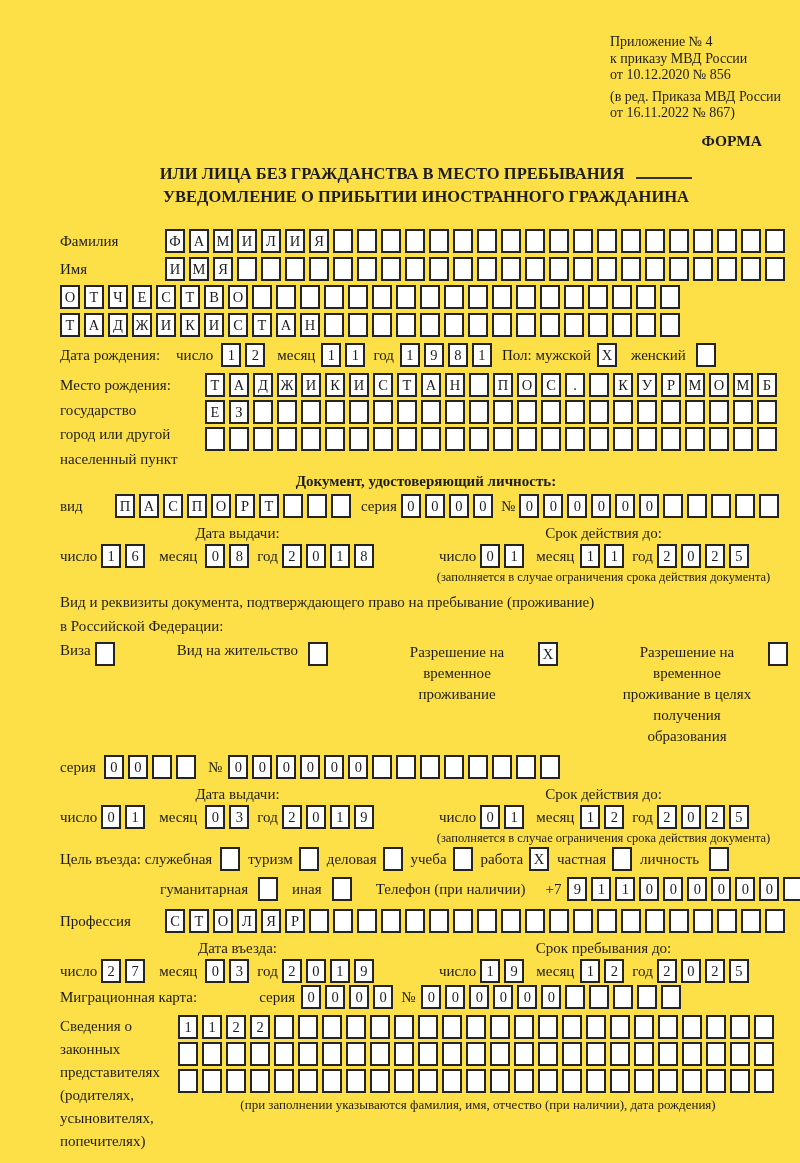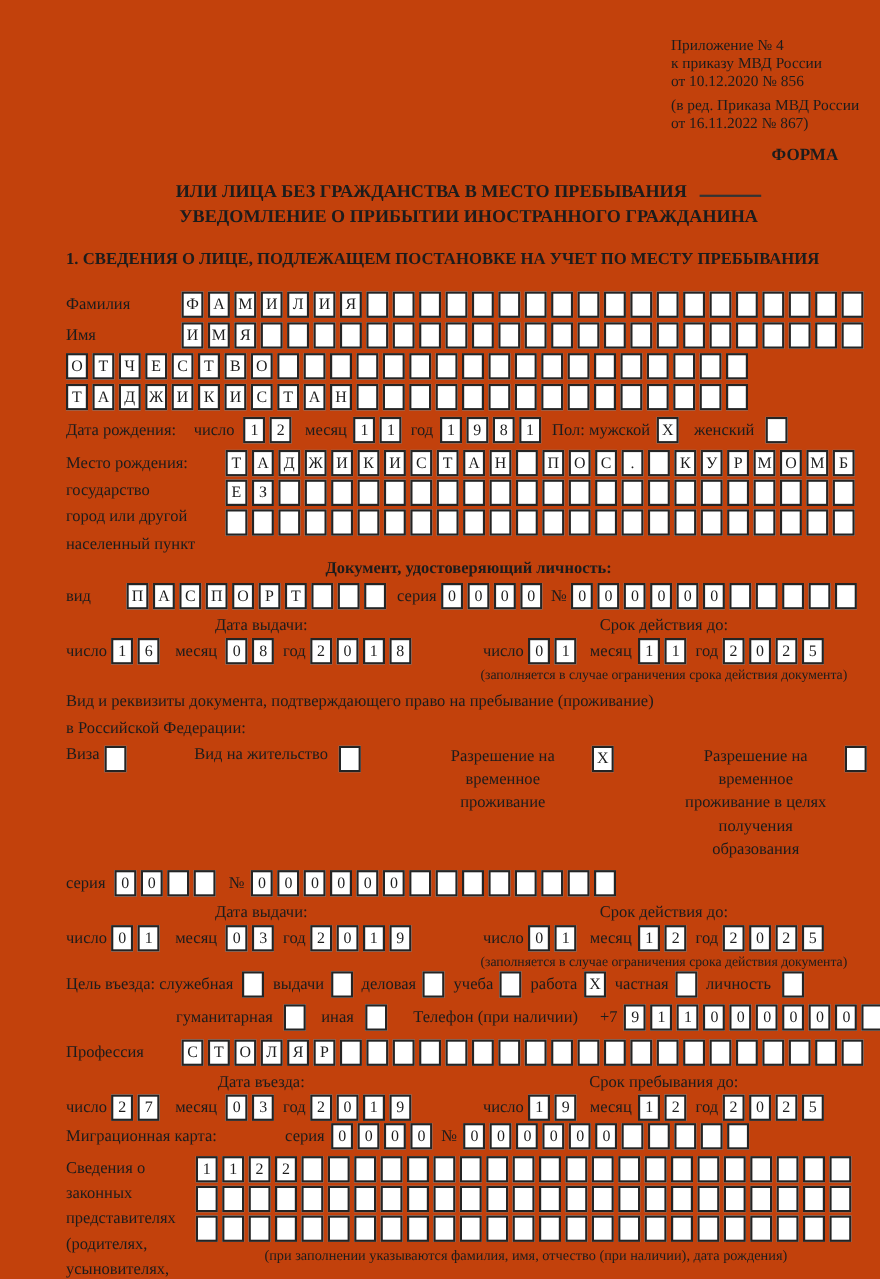--- a/index.html
+++ b/index.html
@@ -1,18 +1,18 @@
 <!DOCTYPE html>
 <html><head>
 <meta charset="utf-8">
 <style>
   * { margin:0; padding:0; box-sizing:border-box; }
   html,body { background:#ffffff; }
   .page {
-    width:800px; height:1163px; background:#c2410c; color:#1c1c1c;
+    width:800px; height:1163px; background:#fde047; color:#1c1c1c;
     font-family:"Liberation Serif", serif; font-size:15px;
     padding:34px 8px 6px 60px; overflow:hidden; position:relative;
   }
   
   .hdr { margin-left:550px; width:185px; font-size:14px; line-height:16.5px; }
   .hdr .sub { margin-top:5px; }
   .forma { margin-top:10px; text-align:right; padding-right:30px; font-weight:bold; font-size:15.5px; }
   
   .title { margin-top:12px; text-align:center; font-weight:bold; font-size:16.5px; line-height:1.45; }
   .blank-line { display:inline-block; width:56px; height:13px; border-bottom:2.5px solid #333; margin-left:12px; }
@@ -62,21 +62,20 @@
     <div class="sub">(в ред. Приказа МВД России</div>
     <div>от 16.11.2022 № 867)</div>
   </div>
   <div class="forma">ФОРМА</div>
 
   <div class="title">
     <div><span>ИЛИ ЛИЦА БЕЗ ГРАЖДАНСТВА В МЕСТО ПРЕБЫВАНИЯ</span><span class="blank-line"></span></div>
     <div>УВЕДОМЛЕНИЕ О ПРИБЫТИИ ИНОСТРАННОГО ГРАЖДАНИНА</div>
   </div>
 
-  <div class="sec-head">1. СВЕДЕНИЯ О ЛИЦЕ, ПОДЛЕЖАЩЕМ ПОСТАНОВКЕ НА УЧЕТ ПО МЕСТУ ПРЕБЫВАНИЯ</div>
 
   <div class="row" style="margin-top:20px">
     <span class="flabel">Фамилия</span>
     <span class="cells">
         <span class="cell">Ф</span>
         <span class="cell">А</span>
         <span class="cell">М</span>
         <span class="cell">И</span>
         <span class="cell">Л</span>
         <span class="cell">И</span>
@@ -514,21 +513,21 @@
       </div>
       <div class="dp-note">(заполняется в случае ограничения срока действия документа)</div>
     </div>
   </div>
 
   <div class="row">
     <span class="lab">Цель въезда: служебная</span>
     <span class="cells g8">
         <span class="cell"></span>
       </span>
-    <span class="lab g4">выдачи</span>
+    <span class="lab g4">туризм</span>
     <span class="cells g6">
         <span class="cell"></span>
       </span>
     <span class="lab g4">деловая</span>
     <span class="cells g6">
         <span class="cell"></span>
       </span>
     <span class="lab g4">учеба</span>
     <span class="cells g6">
         <span class="cell"></span>

